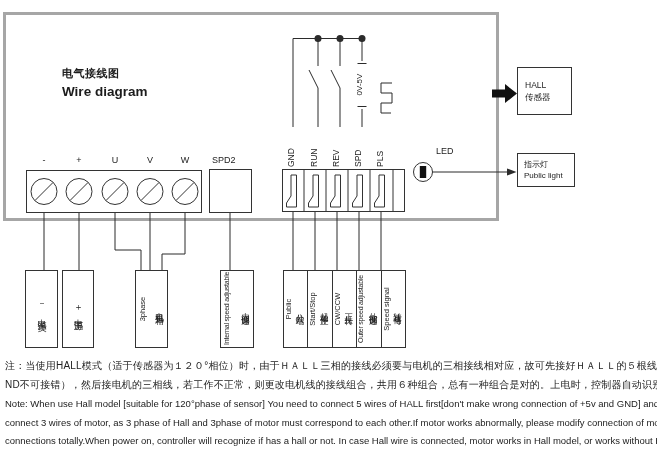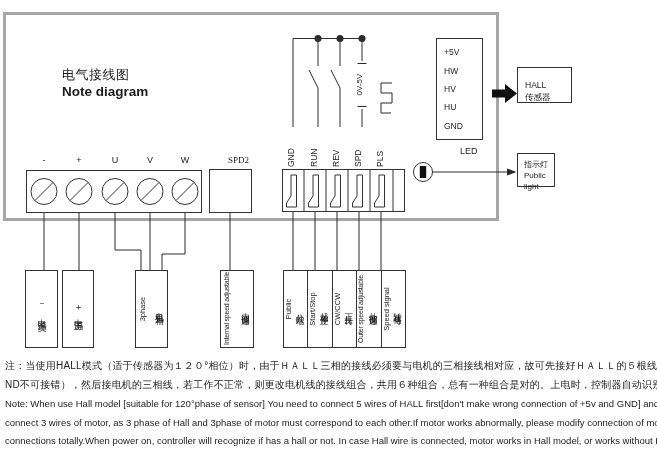--- a/index.html
+++ b/index.html
@@ -1,31 +1,31 @@
 <!DOCTYPE html>
 <html><head>
 <meta charset="utf-8">
 <style>
   html,body{margin:0;padding:0;background:#fff;}
   .canvas{position:relative;width:657px;height:461px;background:#fff;overflow:hidden;
           font-family:"Liberation Sans","DejaVu Sans",sans-serif;color:#1c1c1c;}
   .abs{position:absolute;}
   svg.layer{position:absolute;left:0;top:0;}
-  .title-zh{left:62px;top:66px;font-size:13px;font-weight:normal;letter-spacing:0.5px;}
+  .title-zh{left:62px;top:66px;font-size:11px;font-weight:bold;letter-spacing:0.5px;}
   .title-en{left:62px;top:84px;font-size:13.5px;font-weight:bold;}
   .tlabel{top:155px;width:24px;text-align:center;font-size:9px;color:#222;}
-  .spd2label{left:212px;top:155px;width:37px;text-align:right;font-size:9px;color:#222;font-family:Liberation Serif, serif;}
+  .spd2label{left:212px;top:155px;width:37px;text-align:left;font-size:9px;color:#222;}
   .rot{transform-origin:0 0;transform:rotate(-90deg) translateX(-100%);white-space:nowrap;}
   .siglabel{top:136px;width:31px;height:13px;font-size:8.5px;color:#222;}
   .hall-conn{left:436px;top:38px;width:47px;height:102px;border:1px solid #333;box-sizing:border-box;
              display:flex;flex-direction:column;justify-content:space-around;padding:4px 0 4px 7px;font-size:8.5px;}
-  .hall-box{left:517px;top:67px;width:55px;height:36px;border:1px solid #333;box-sizing:border-box;
+  .hall-box{left:517px;top:67px;width:55px;height:48px;border:1px solid #333;box-sizing:border-box;
             padding:11px 0 0 7px;font-size:8.5px;line-height:12px;}
-  .led-label{left:436px;top:146px;font-size:9px;margin-left:24px;}
-  .gl-box{left:517px;top:153px;width:38px;height:34px;border:1px solid #333;box-sizing:border-box;
+  .led-label{left:436px;top:146px;font-size:9px;}
+  .gl-box{left:517px;top:153px;width:58px;height:34px;border:1px solid #333;box-sizing:border-box;
           padding:5px 0 0 6px;font-size:8px;line-height:11px;}
   .ovlabel{left:355px;top:64px;width:41px;height:13px;font-size:8px;text-align:center;color:#222;}
   .bbox{border:1px solid #333;box-sizing:border-box;background:#fff;}
   .b-minus{left:25px;top:270px;width:33px;height:78px;}
   .b-plus{left:62px;top:270px;width:32px;height:78px;}
   .b-3ph{left:135px;top:270px;width:33px;height:78px;}
   .b-int{left:220px;top:270px;width:34px;height:78px;}
   .b-group{left:283px;top:270px;width:123px;height:78px;display:flex;}
   .cell{flex:1;position:relative;border-right:1px solid #333;}
   .cell:last-child{border-right:none;}
@@ -132,44 +132,37 @@
       <line x1="230" y1="213" x2="230" y2="270"></line>
       <line x1="293" y1="212" x2="293" y2="270"></line>
       <line x1="315" y1="212" x2="315" y2="270"></line>
       <line x1="337" y1="212" x2="337" y2="270"></line>
       <line x1="359" y1="212" x2="359" y2="270"></line>
       <line x1="381" y1="212" x2="381" y2="270"></line>
     </g>
   </svg>
 
   <div class="abs title-zh">电气接线图</div>
-  <div class="abs title-en">Note diagram</div>
+  <div class="abs title-en">Wire diagram</div>
 
   <div class="abs tlabel" style="left:32px">-</div>
   <div class="abs tlabel" style="left:67px">+</div>
   <div class="abs tlabel" style="left:103px">U</div>
   <div class="abs tlabel" style="left:138px">V</div>
   <div class="abs tlabel" style="left:173px">W</div>
   <div class="abs spd2label">SPD2</div>
 
   <div class="abs rot siglabel" style="left:286px">GND</div>
   <div class="abs rot siglabel" style="left:309px">RUN</div>
   <div class="abs rot siglabel" style="left:331px">REV</div>
   <div class="abs rot siglabel" style="left:353px">SPD</div>
   <div class="abs rot siglabel" style="left:375px">PLS</div>
 
   <div class="abs rot ovlabel">0V-5V</div>
 
-  <div class="abs hall-conn">
-    <div>+5V</div>
-    <div>HW</div>
-    <div>HV</div>
-    <div>HU</div>
-    <div>GND</div>
-  </div>
 
   <div class="abs hall-box">
     <div>HALL</div>
     <div>传感器</div>
   </div>
 
   <div class="abs led-label">LED</div>
   <div class="abs gl-box">
     <div>指示灯</div>
     <div>Public light</div>

